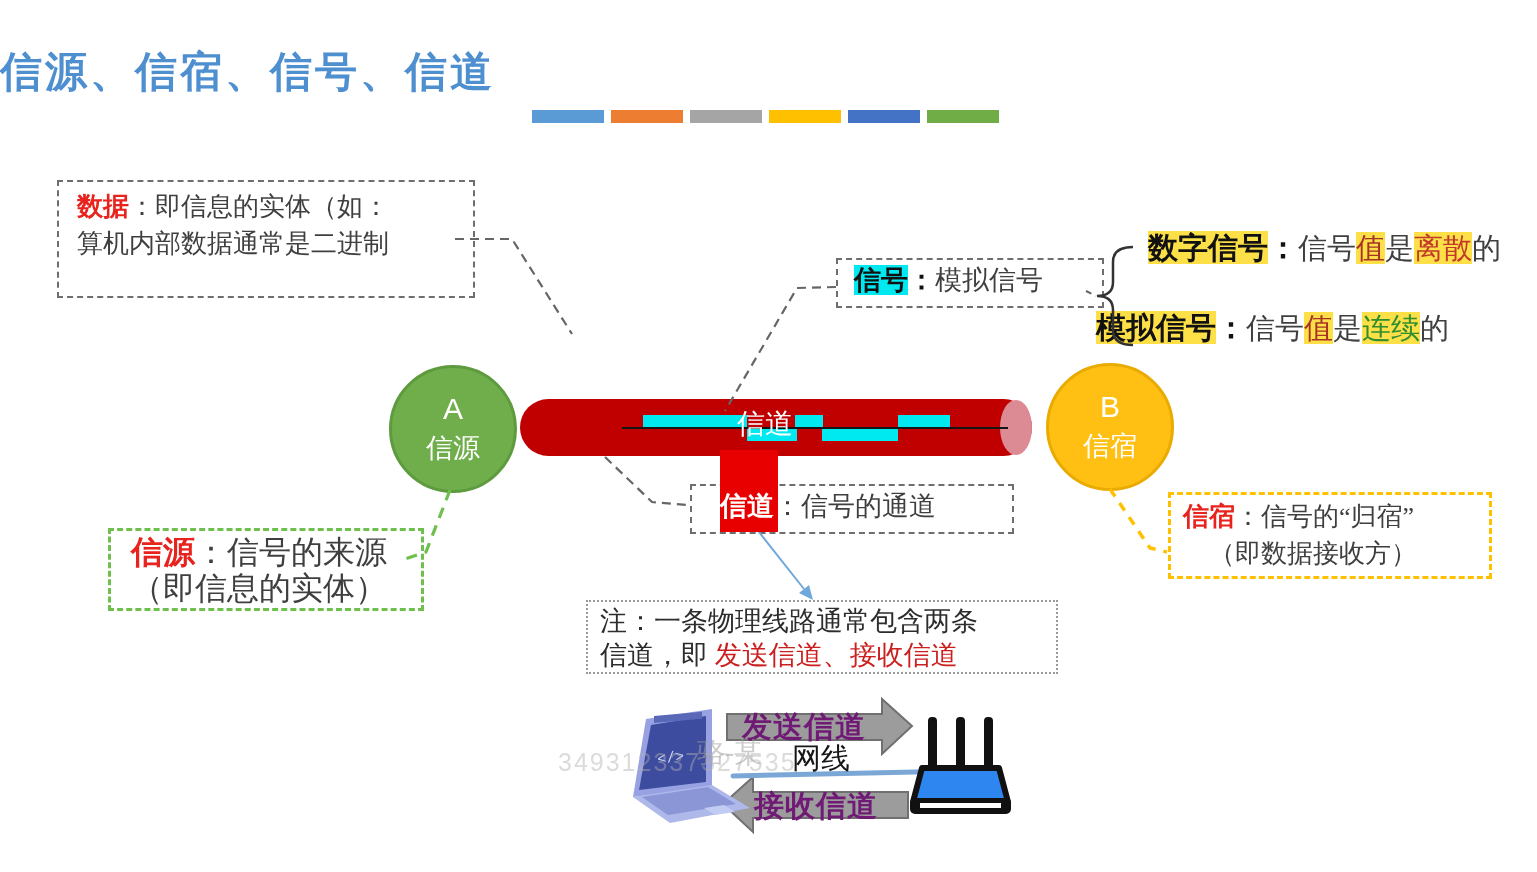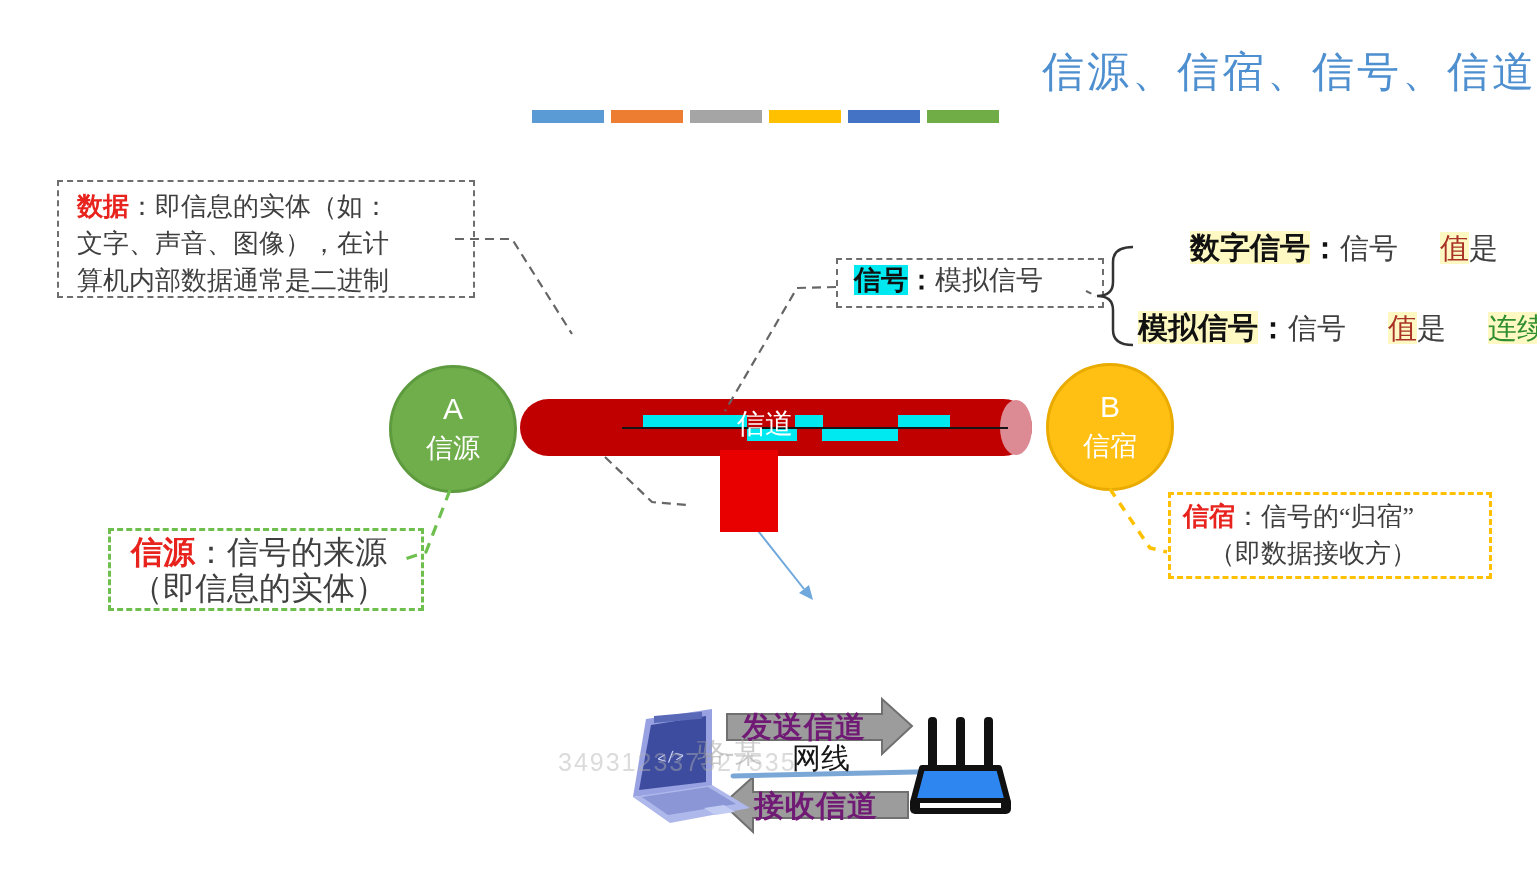--- a/index.html
+++ b/index.html
@@ -1,32 +1,32 @@
 <!DOCTYPE html>
 <html><head>
 <meta charset="utf-8">
 <style>
   html,body{margin:0;padding:0;background:#fff;}
   .canvas{position:relative;width:1537px;height:872px;background:#ffffff;overflow:hidden;
           font-family:"Liberation Serif", serif;}
   .abs{position:absolute;}
 
   
-  .title{left:0;right:0;top:44px;text-align:right;font-size:42px;font-weight:400;
+  .title{left:0;right:0;top:44px;text-align:left;font-size:42px;font-weight:700;
          color:#4E8FD0;letter-spacing:3px;font-family:"Liberation Serif", serif;}
   .bar{top:110px;height:13px;width:72px;}
   .bar0{left:532px;} .bar1{left:611px;} .bar2{left:690px;}
   .bar3{left:769px;} .bar4{left:848px;} .bar5{left:927px;}
 
   
   .dashbox{border:2px dashed #6e6e6e;color:#3f3f3f;font-size:26px;line-height:37px;}
   .term-red{color:#E8221C;font-weight:700;font-family:"Liberation Sans", sans-serif;}
   .term-black{color:#111;font-weight:700;font-family:"Liberation Sans", sans-serif;}
   .hl-cyan{background:#00E8F0;}
-  .hl-yellow{background:#fef9c3;margin-left:42px;}
+  .hl-yellow{background:#fde047;}
 
   .data-box{left:57px;top:180px;width:396px;height:108px;padding:6px 0 0 18px;}
   .signal-box{left:836px;top:258px;width:248px;height:44px;padding:2px 0 0 16px;font-size:27px;}
   .channel-box{left:690px;top:484px;width:292px;height:44px;padding:2px 0 0 28px;font-size:27px;}
   .note-box{left:586px;top:600px;width:456px;height:68px;border:2px dotted #9a9a9a;
             color:#2d2d2d;font-size:27px;line-height:34px;padding:2px 0 0 12px;}
   .note-red{color:#CC2020;}
   .source-box{left:108px;top:528px;width:290px;height:74px;border:3px dashed #6FBF4F;
               color:#3f3f3f;font-size:32px;line-height:36px;padding:3px 0 0 20px;}
   .dest-box{left:1168px;top:492px;width:306px;height:78px;border:3px dashed #FFC000;
@@ -116,21 +116,20 @@
 
     <polygon points="727,714 882,714 882,699 912,726 882,754 882,740 727,740" fill="#9C9C9C" stroke="#707070" stroke-width="2"></polygon>
 
     <polygon points="908,792 753,792 753,777 723,804 753,832 753,818 908,818" fill="#9C9C9C" stroke="#707070" stroke-width="2"></polygon>
 
     <line x1="733" y1="776" x2="963" y2="771" stroke="#7BA7D7" stroke-width="5" stroke-linecap="round"></line>
   </svg>
 
   <div class="abs dashbox data-box">
     <span class="term-red">数据</span><span>：</span><span>即信息的实体（如：</span>
-    <div>文字、声音、图像），在计</div>
     <div>算机内部数据通常是二进制</div>
   </div>
 
 
   <div class="abs node node-a">
     <div class="letter">A</div>
     <div class="nlabel">信源</div>
   </div>
   <div class="abs node node-b">
     <div class="letter">B</div>
@@ -157,26 +156,35 @@
   </div>
   <div class="abs sigline sig-analog">
     <span class="term-black hl-yellow">模拟信号</span><span class="term-black">：</span><span>信号</span><span class="hl-yellow w-red">值</span><span>是</span><span class="hl-yellow w-green">连续</span><span>的</span>
   </div>
 
   <div class="abs source-box">
     <span class="term-red">信源</span><span>：</span><span>信号的来源</span>
     <div>（即信息的实体）</div>
   </div>
 
+  <div class="abs dashbox channel-box">
+    <span class="channel-term">信道</span><span>：</span><span>信号的通道</span>
+  </div>
 
   <div class="abs dest-box">
     <span class="term-red">信宿</span><span>：</span><span>信号的“归宿”</span>
     <div class="indent2">（即数据接收方）</div>
   </div>
 
+  <div class="abs note-box">
+    <div>注：一条物理线路通常包含两条</div>
+    <div>
+      <span>信道，即 </span><span class="note-red">发送信道、接收信道</span>
+    </div>
+  </div>
 
   <div class="abs arrow-label send-label">发送信道</div>
   <div class="abs arrow-label recv-label">接收信道</div>
   <div class="abs cable-label">网线</div>
 
   <svg class="abs icon-svg" style="left:608px;top:704px;" width="150" height="125" viewBox="0 0 150 125">
     <polygon points="25,93 38,15 104,5 104,83" fill="#98A2E2"></polygon>
     <polygon points="31,86 43,21 98,12 98,78" fill="#3D4C9E"></polygon>
     <rect x="46" y="16" width="48" height="7" fill="#5A68B8" transform="skewY(-5)"></rect>
     <text x="50" y="60" font-size="15" fill="#cfd6ff" font-family="Liberation Mono, monospace" transform="rotate(-8 50 60)">&lt;/&gt;</text>

